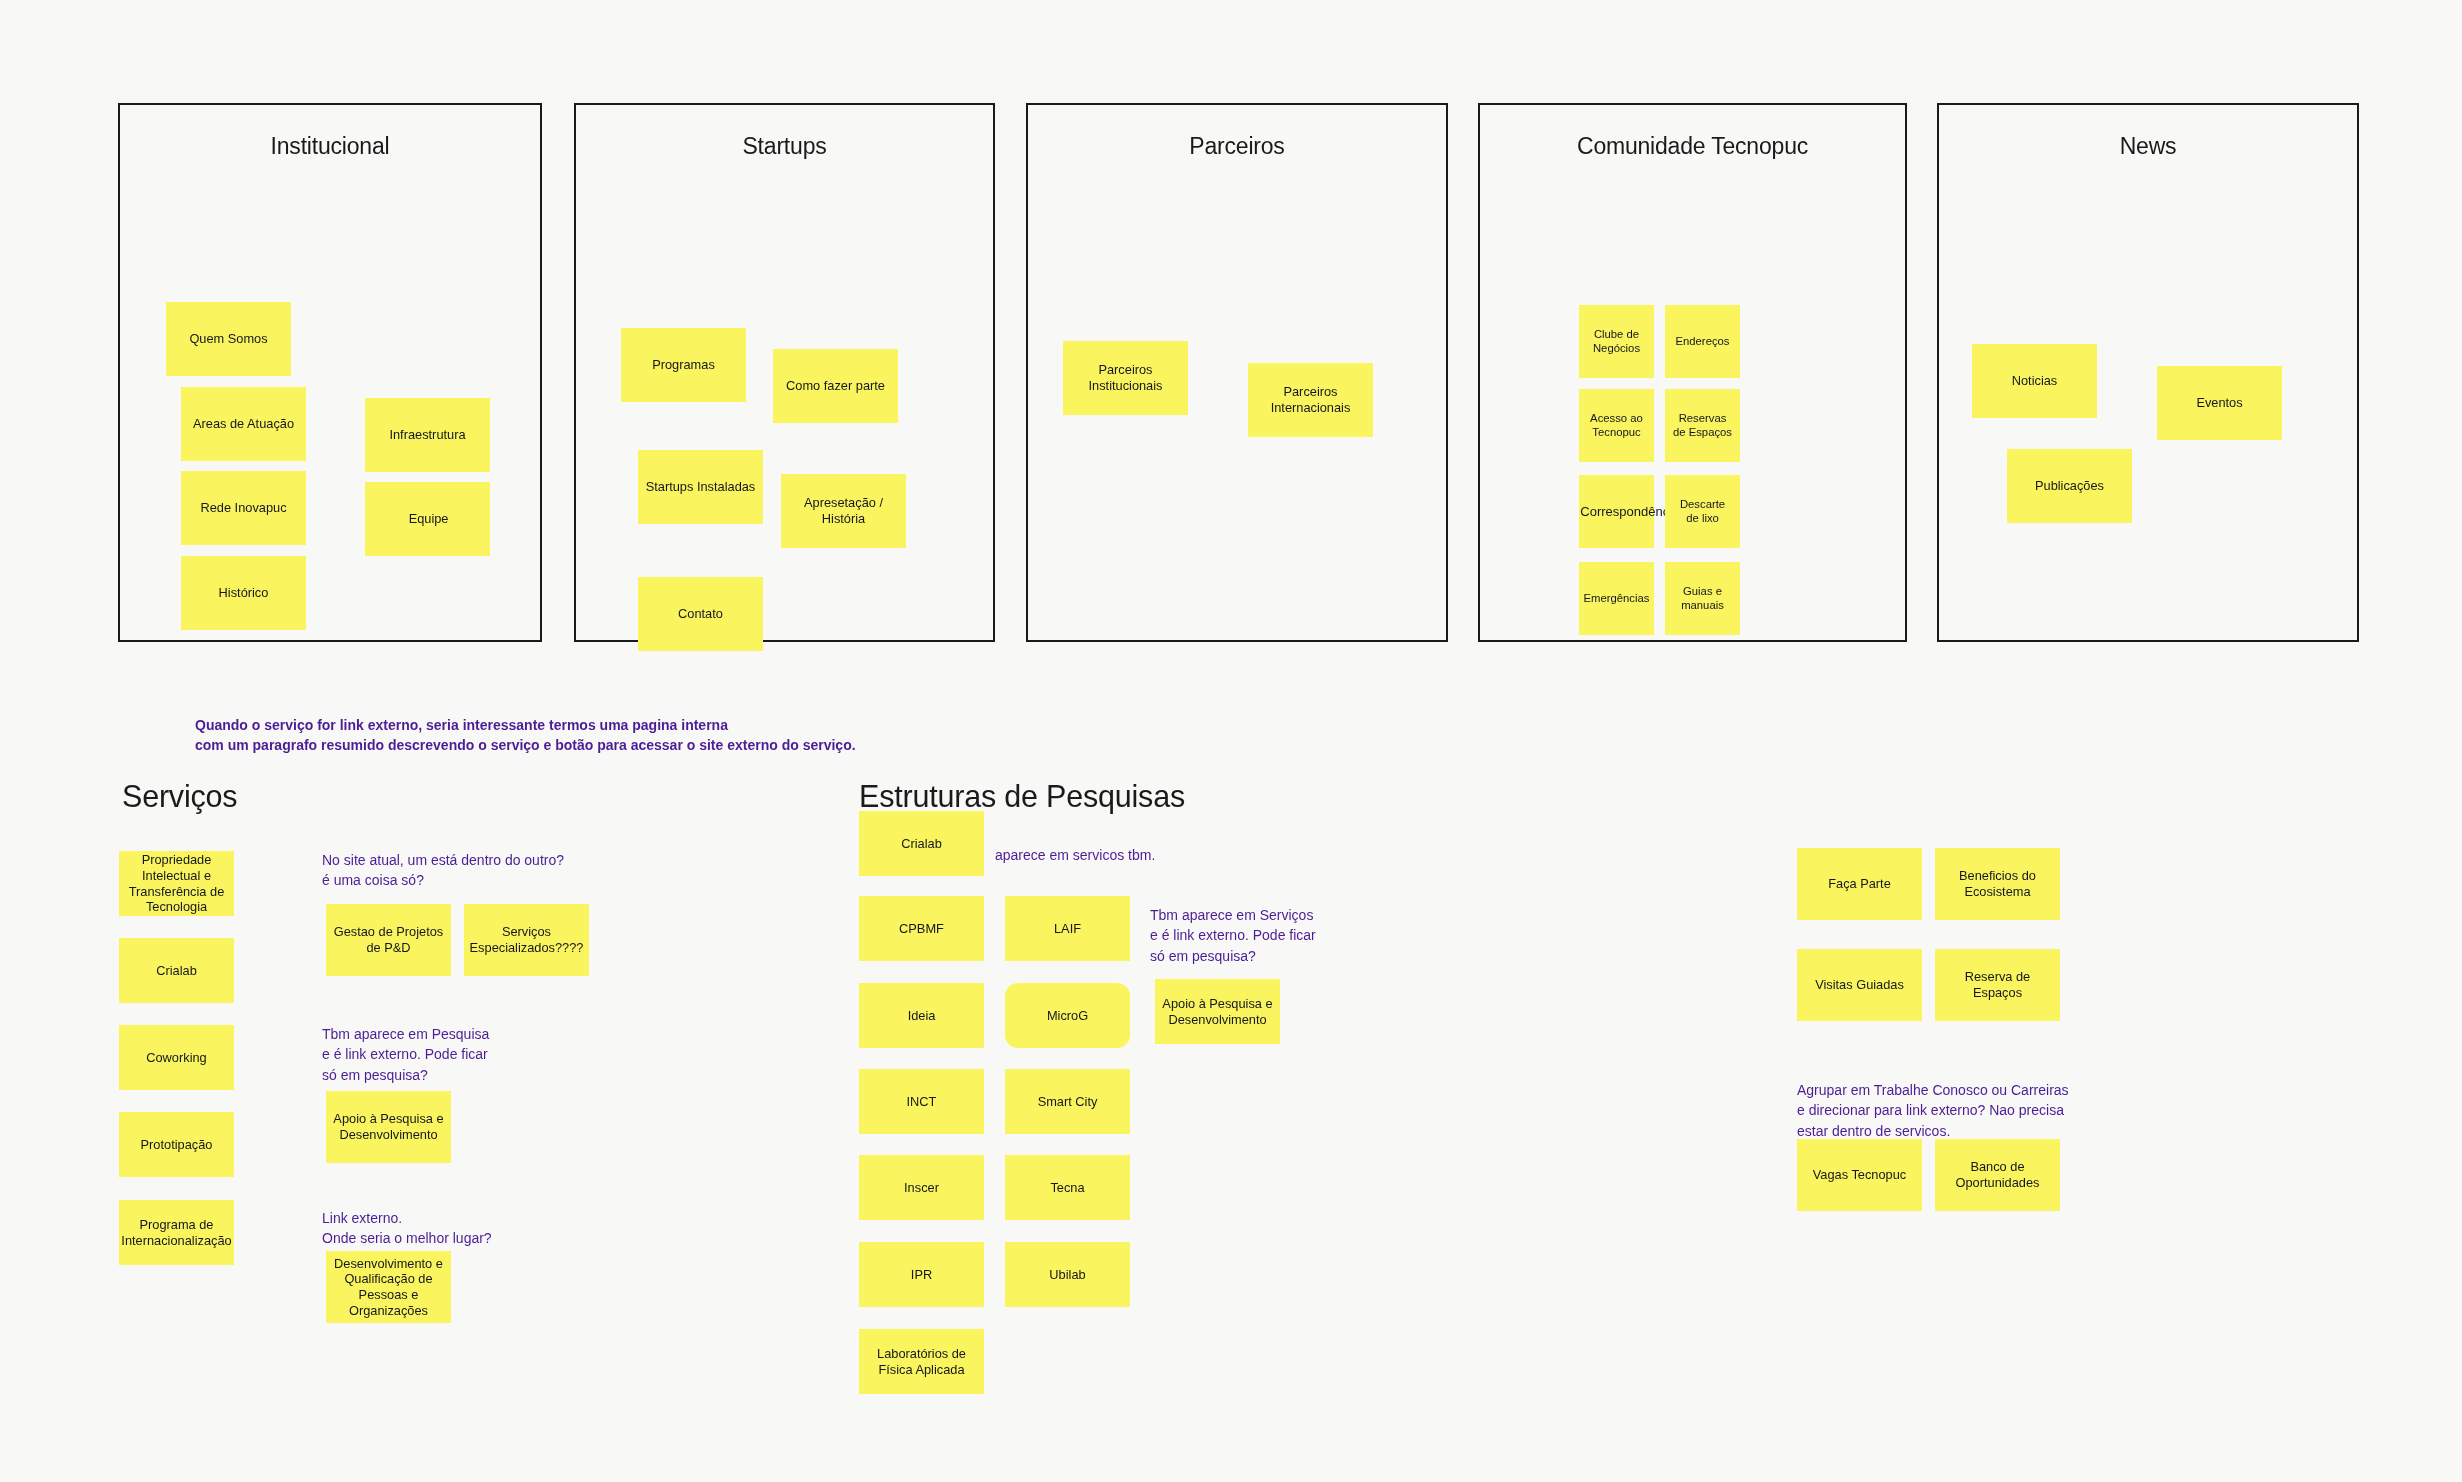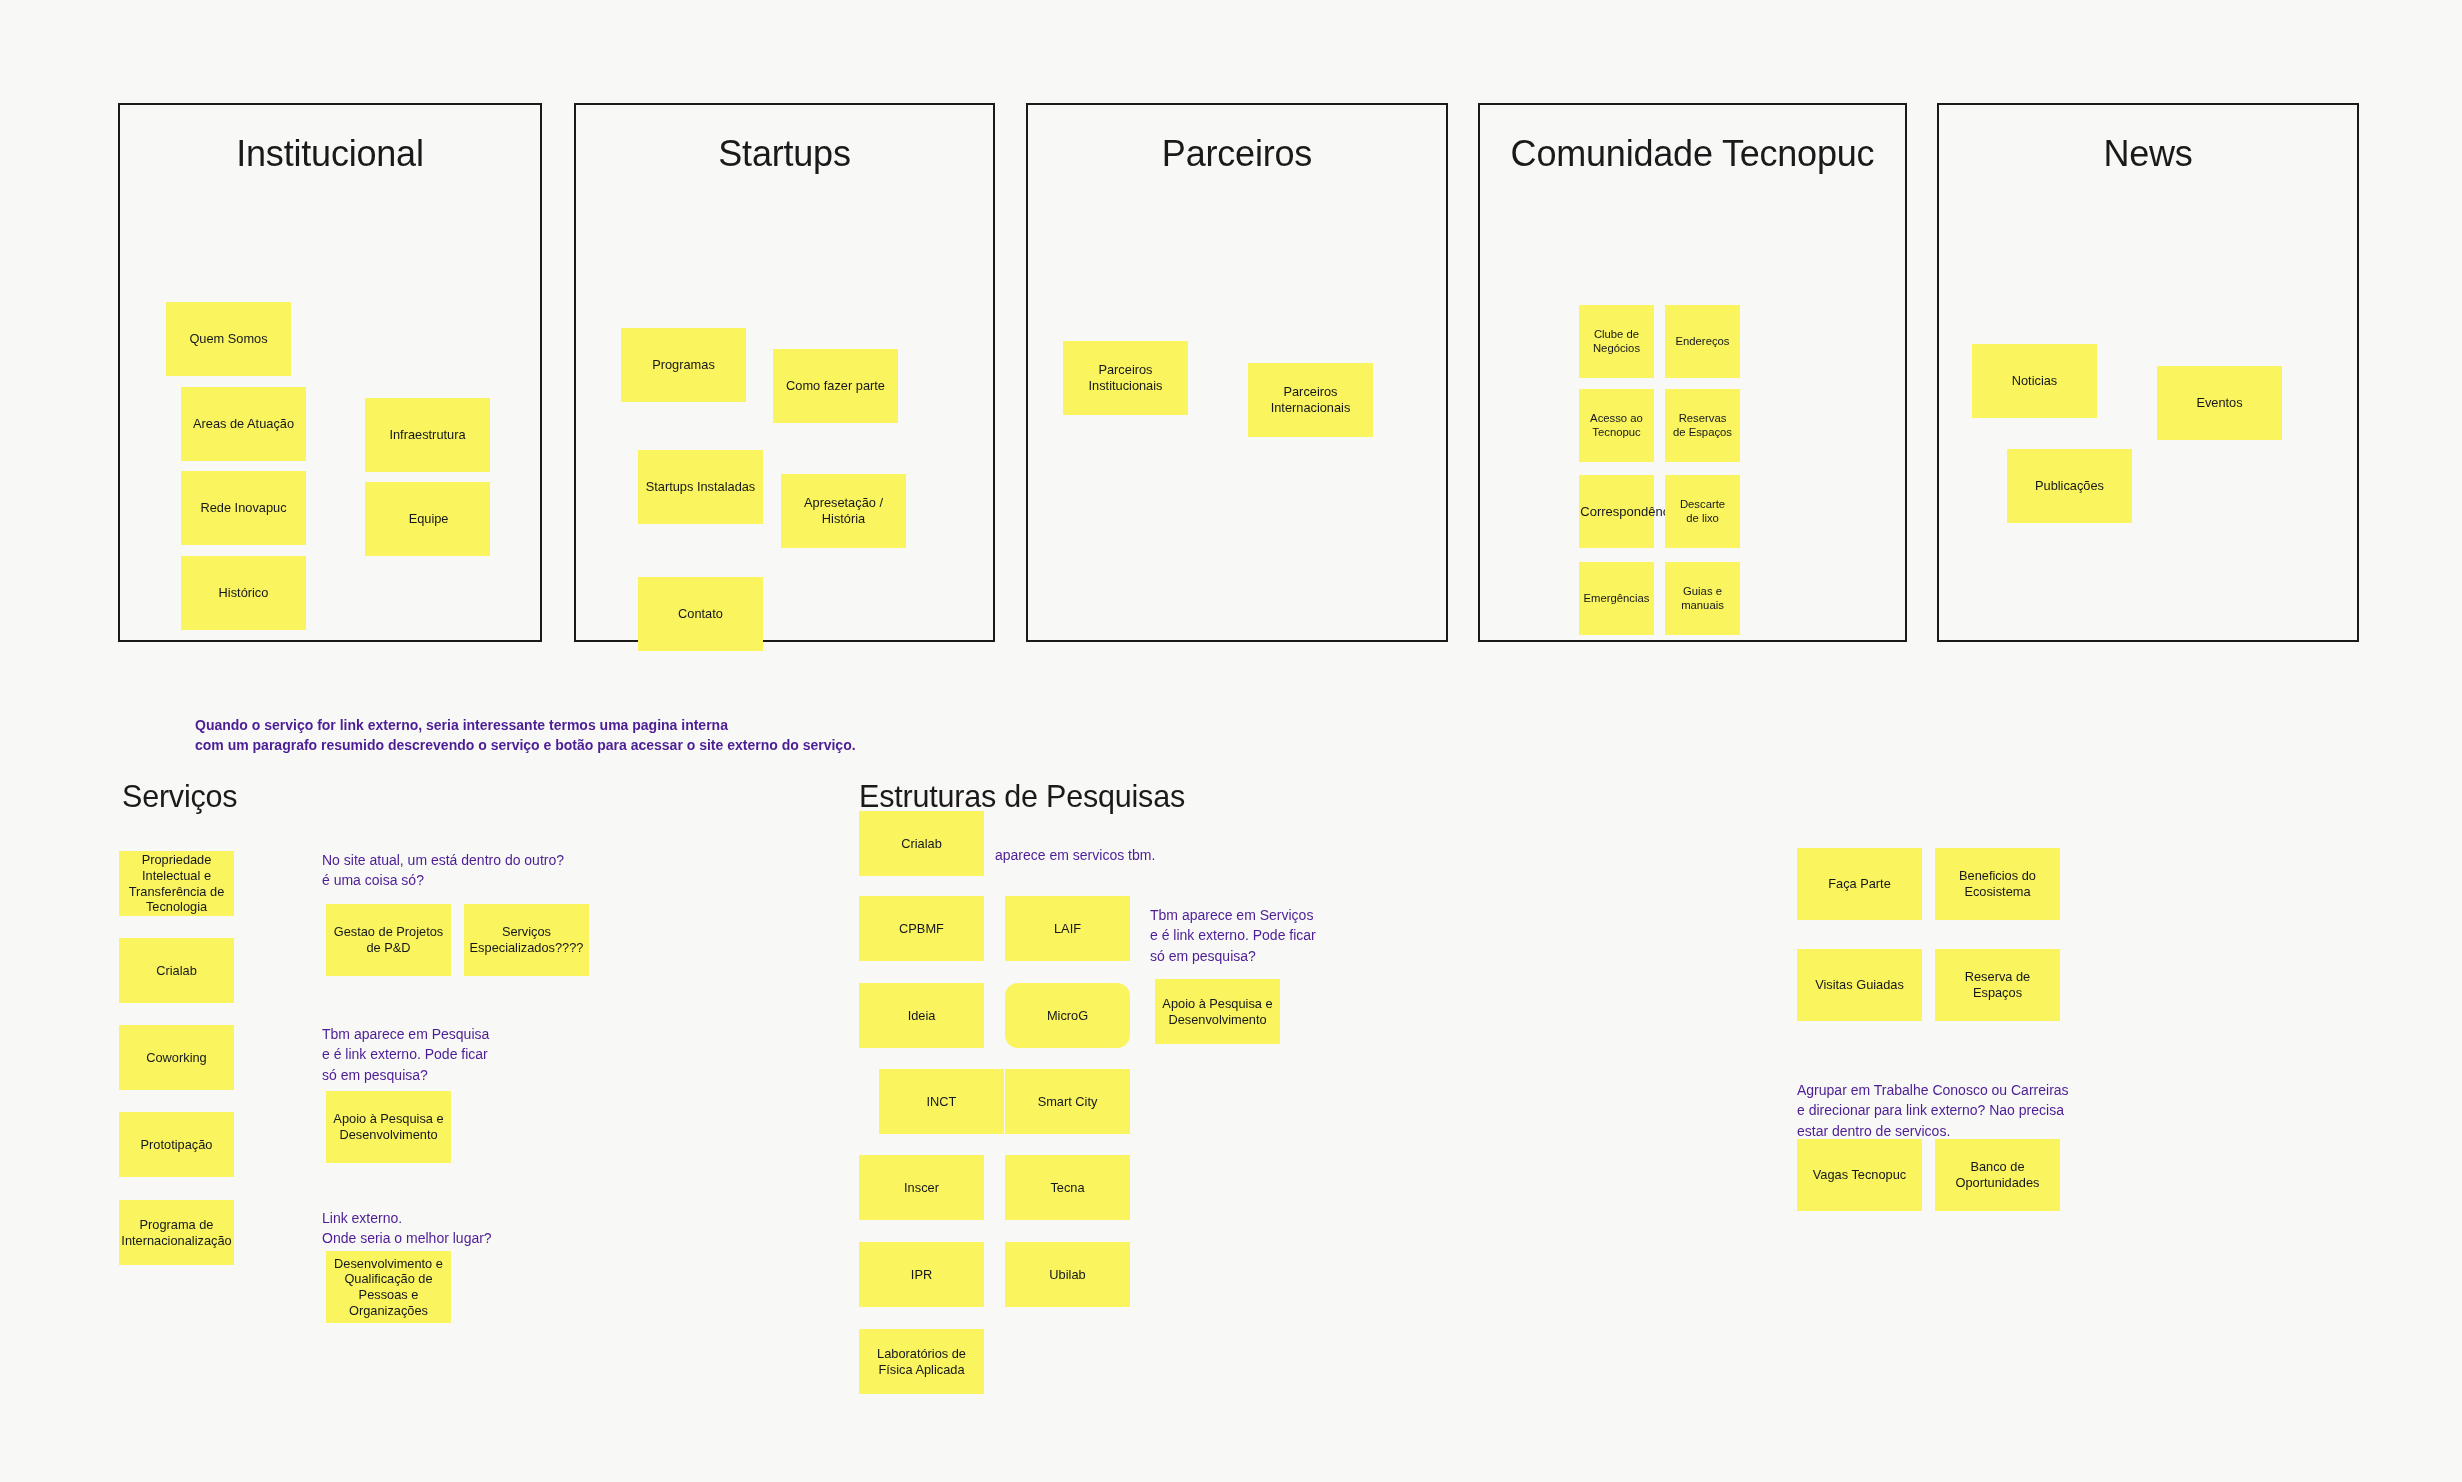--- a/index.html
+++ b/index.html
@@ -27,21 +27,21 @@
     position: absolute;
     background: #f8f8f7;
     border: 2px solid #1a1a1a;
     box-sizing: border-box;
   }
   .panel-title {
     position: absolute;
     left: 0;
     right: 0;
     text-align: center;
-    font-size: 36px;
+    font-size: 23px;
     font-weight: 400;
     color: #1a1a1a;
     letter-spacing: -0.2px;
   }
 
   
   .note {
     position: absolute;
     background: #faf45f;
     color: #15181d;
@@ -176,21 +176,21 @@
   <div class="note" style="left: 326px; top: 1251px; width: 125px; height: 72px; white-space: pre-line;">Desenvolvimento e
 Qualificação de
 Pessoas e
 Organizações</div>
 
   <div class="section-title" style="left:859px; top:779px;">Estruturas de Pesquisas</div>
 
   <div class="note" style="left:859px; top:811px; width:125px; height:65px;">Crialab</div>
   <div class="note" style="left:859px; top:896px; width:125px; height:65px;">CPBMF</div>
   <div class="note" style="left:859px; top:983px; width:125px; height:65px;">Ideia</div>
-  <div class="note" style="left:859px; top:1069px; width:125px; height:65px;margin-left:20px;">INCT</div>
+  <div class="note" style="left:859px; top:1069px; width:125px; height:65px;">INCT</div>
   <div class="note" style="left:859px; top:1155px; width:125px; height:65px;">Inscer</div>
   <div class="note" style="left:859px; top:1242px; width:125px; height:65px;">IPR</div>
   <div class="note" style="left: 859px; top: 1329px; width: 125px; height: 65px; white-space: pre-line;">Laboratórios de
 Física Aplicada</div>
 
   <div class="note" style="left:1005px; top:896px; width:125px; height:65px;">LAIF</div>
   <div class="note" style="left:1005px; top:983px; width:125px; height:65px;border-radius:13px;">MicroG</div>
   <div class="note" style="left:1005px; top:1069px; width:125px; height:65px;">Smart City</div>
   <div class="note" style="left:1005px; top:1155px; width:125px; height:65px;">Tecna</div>
   <div class="note" style="left:1005px; top:1242px; width:125px; height:65px;">Ubilab</div>

